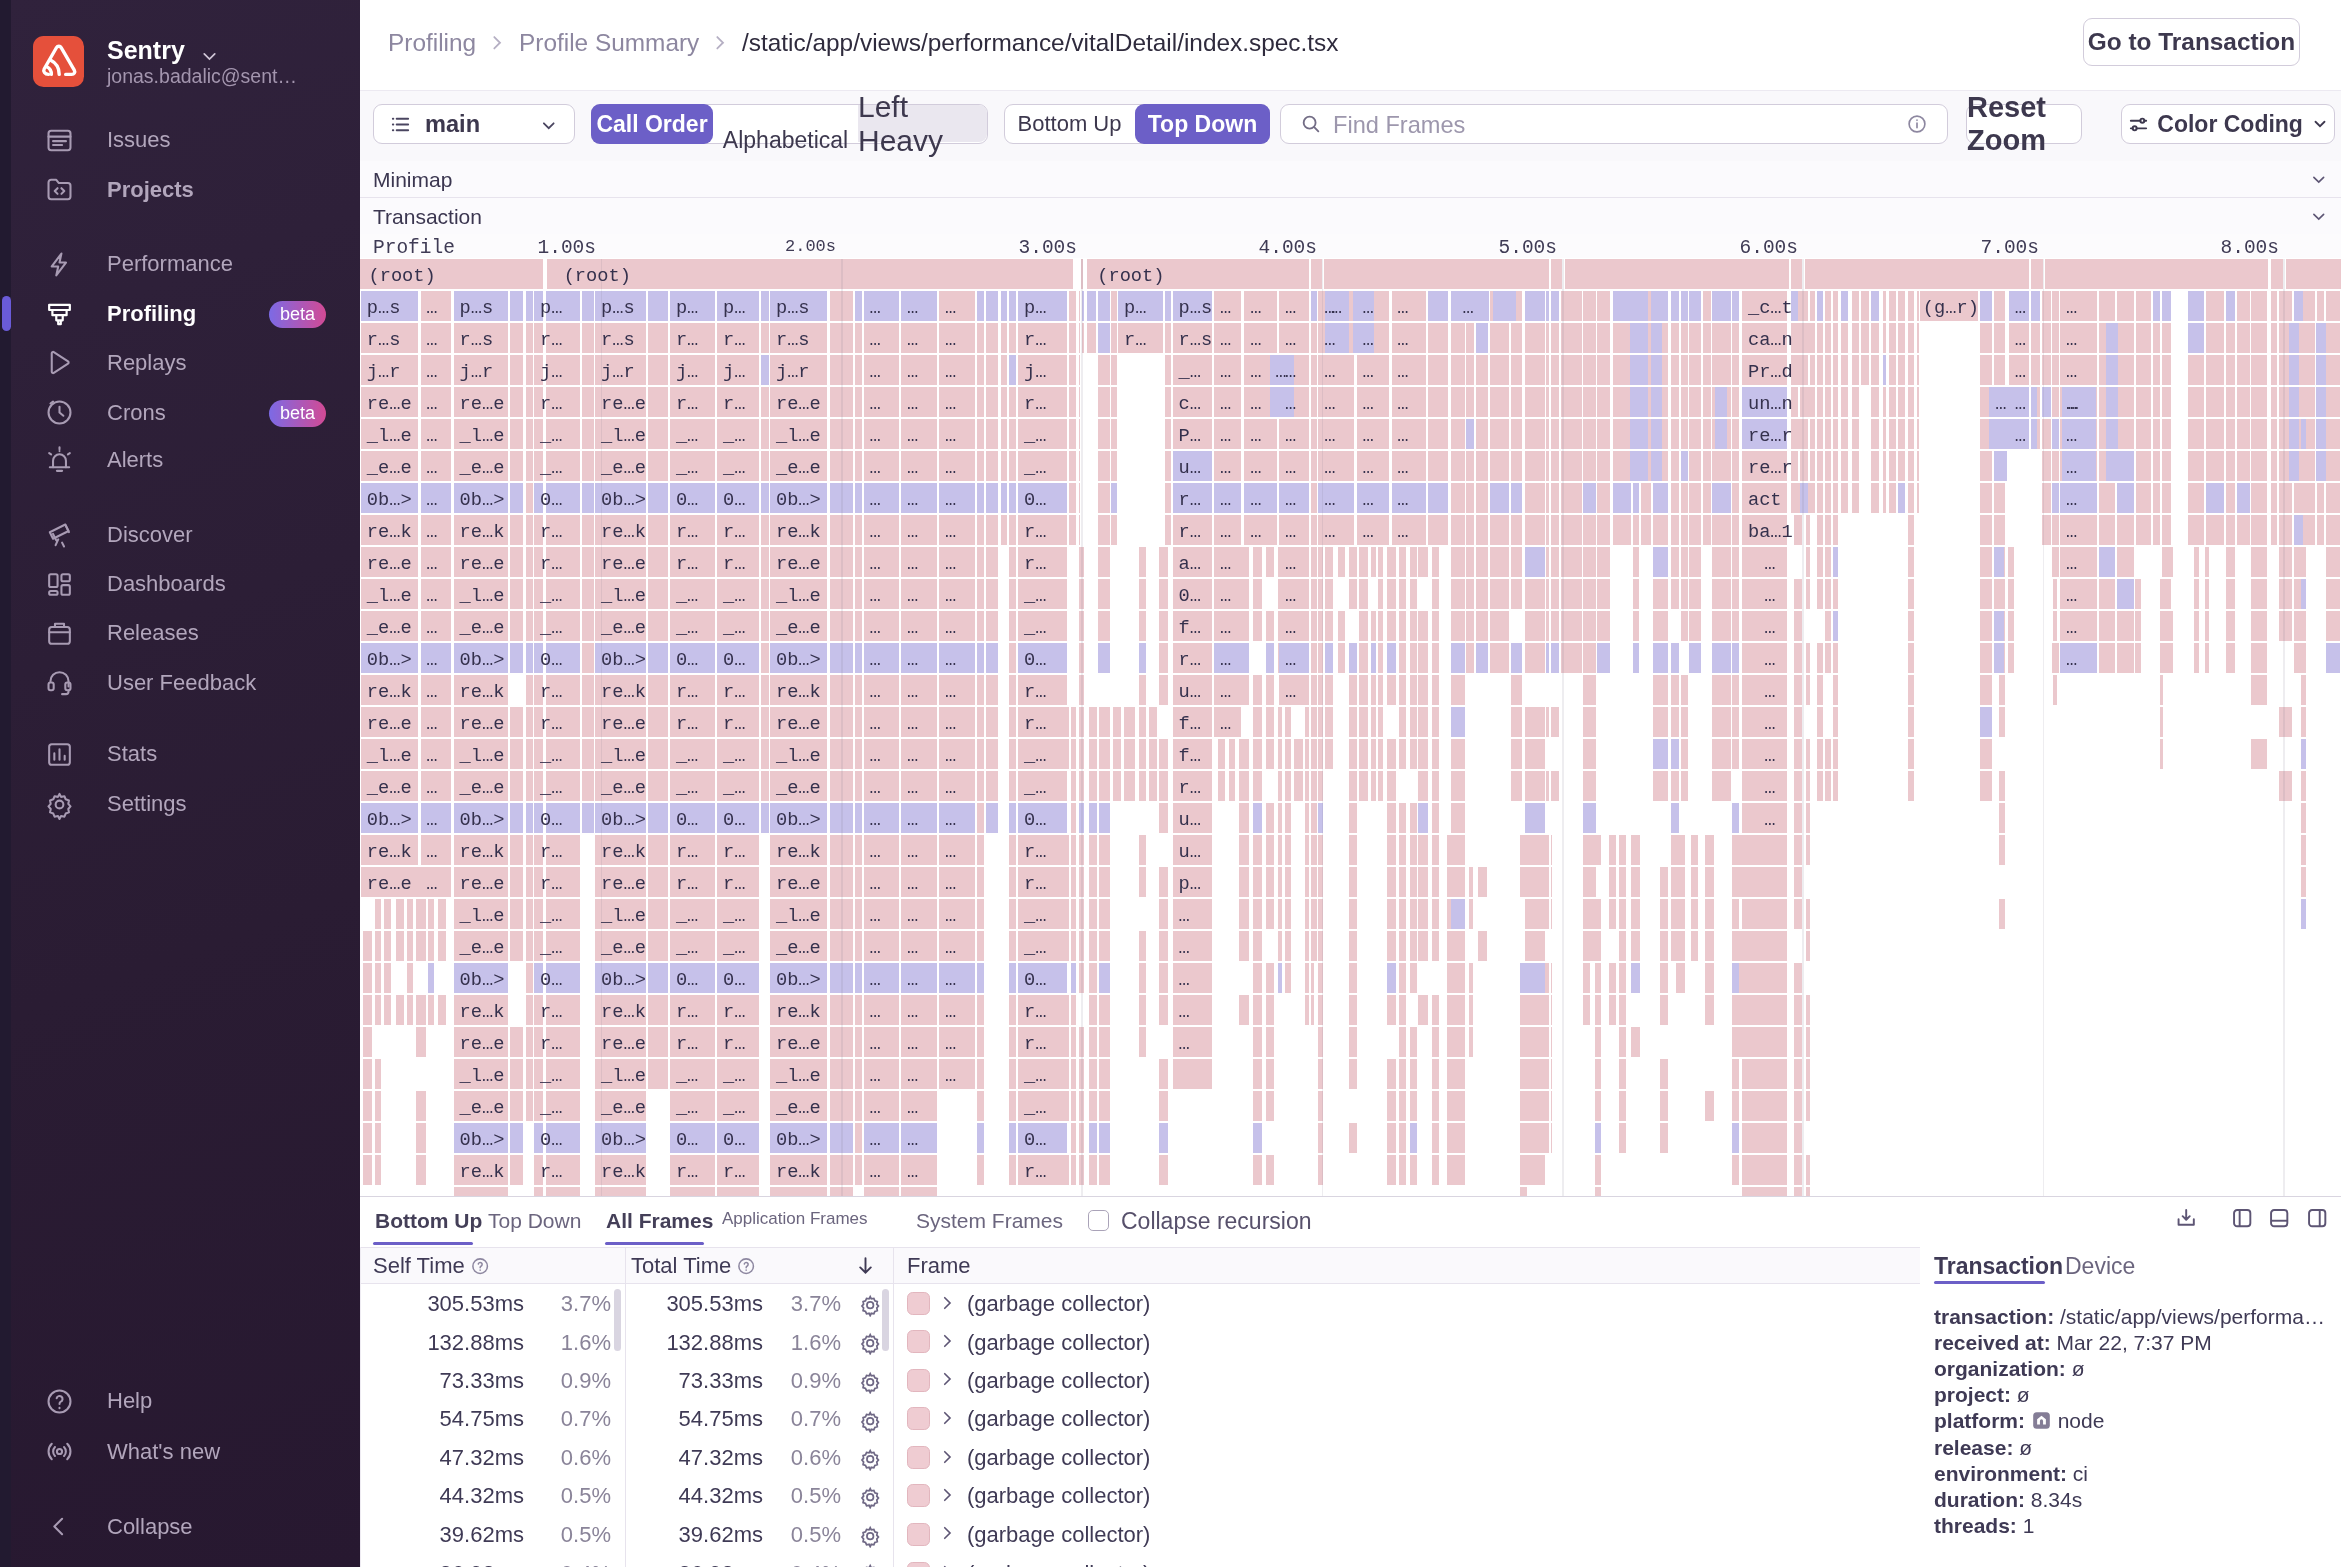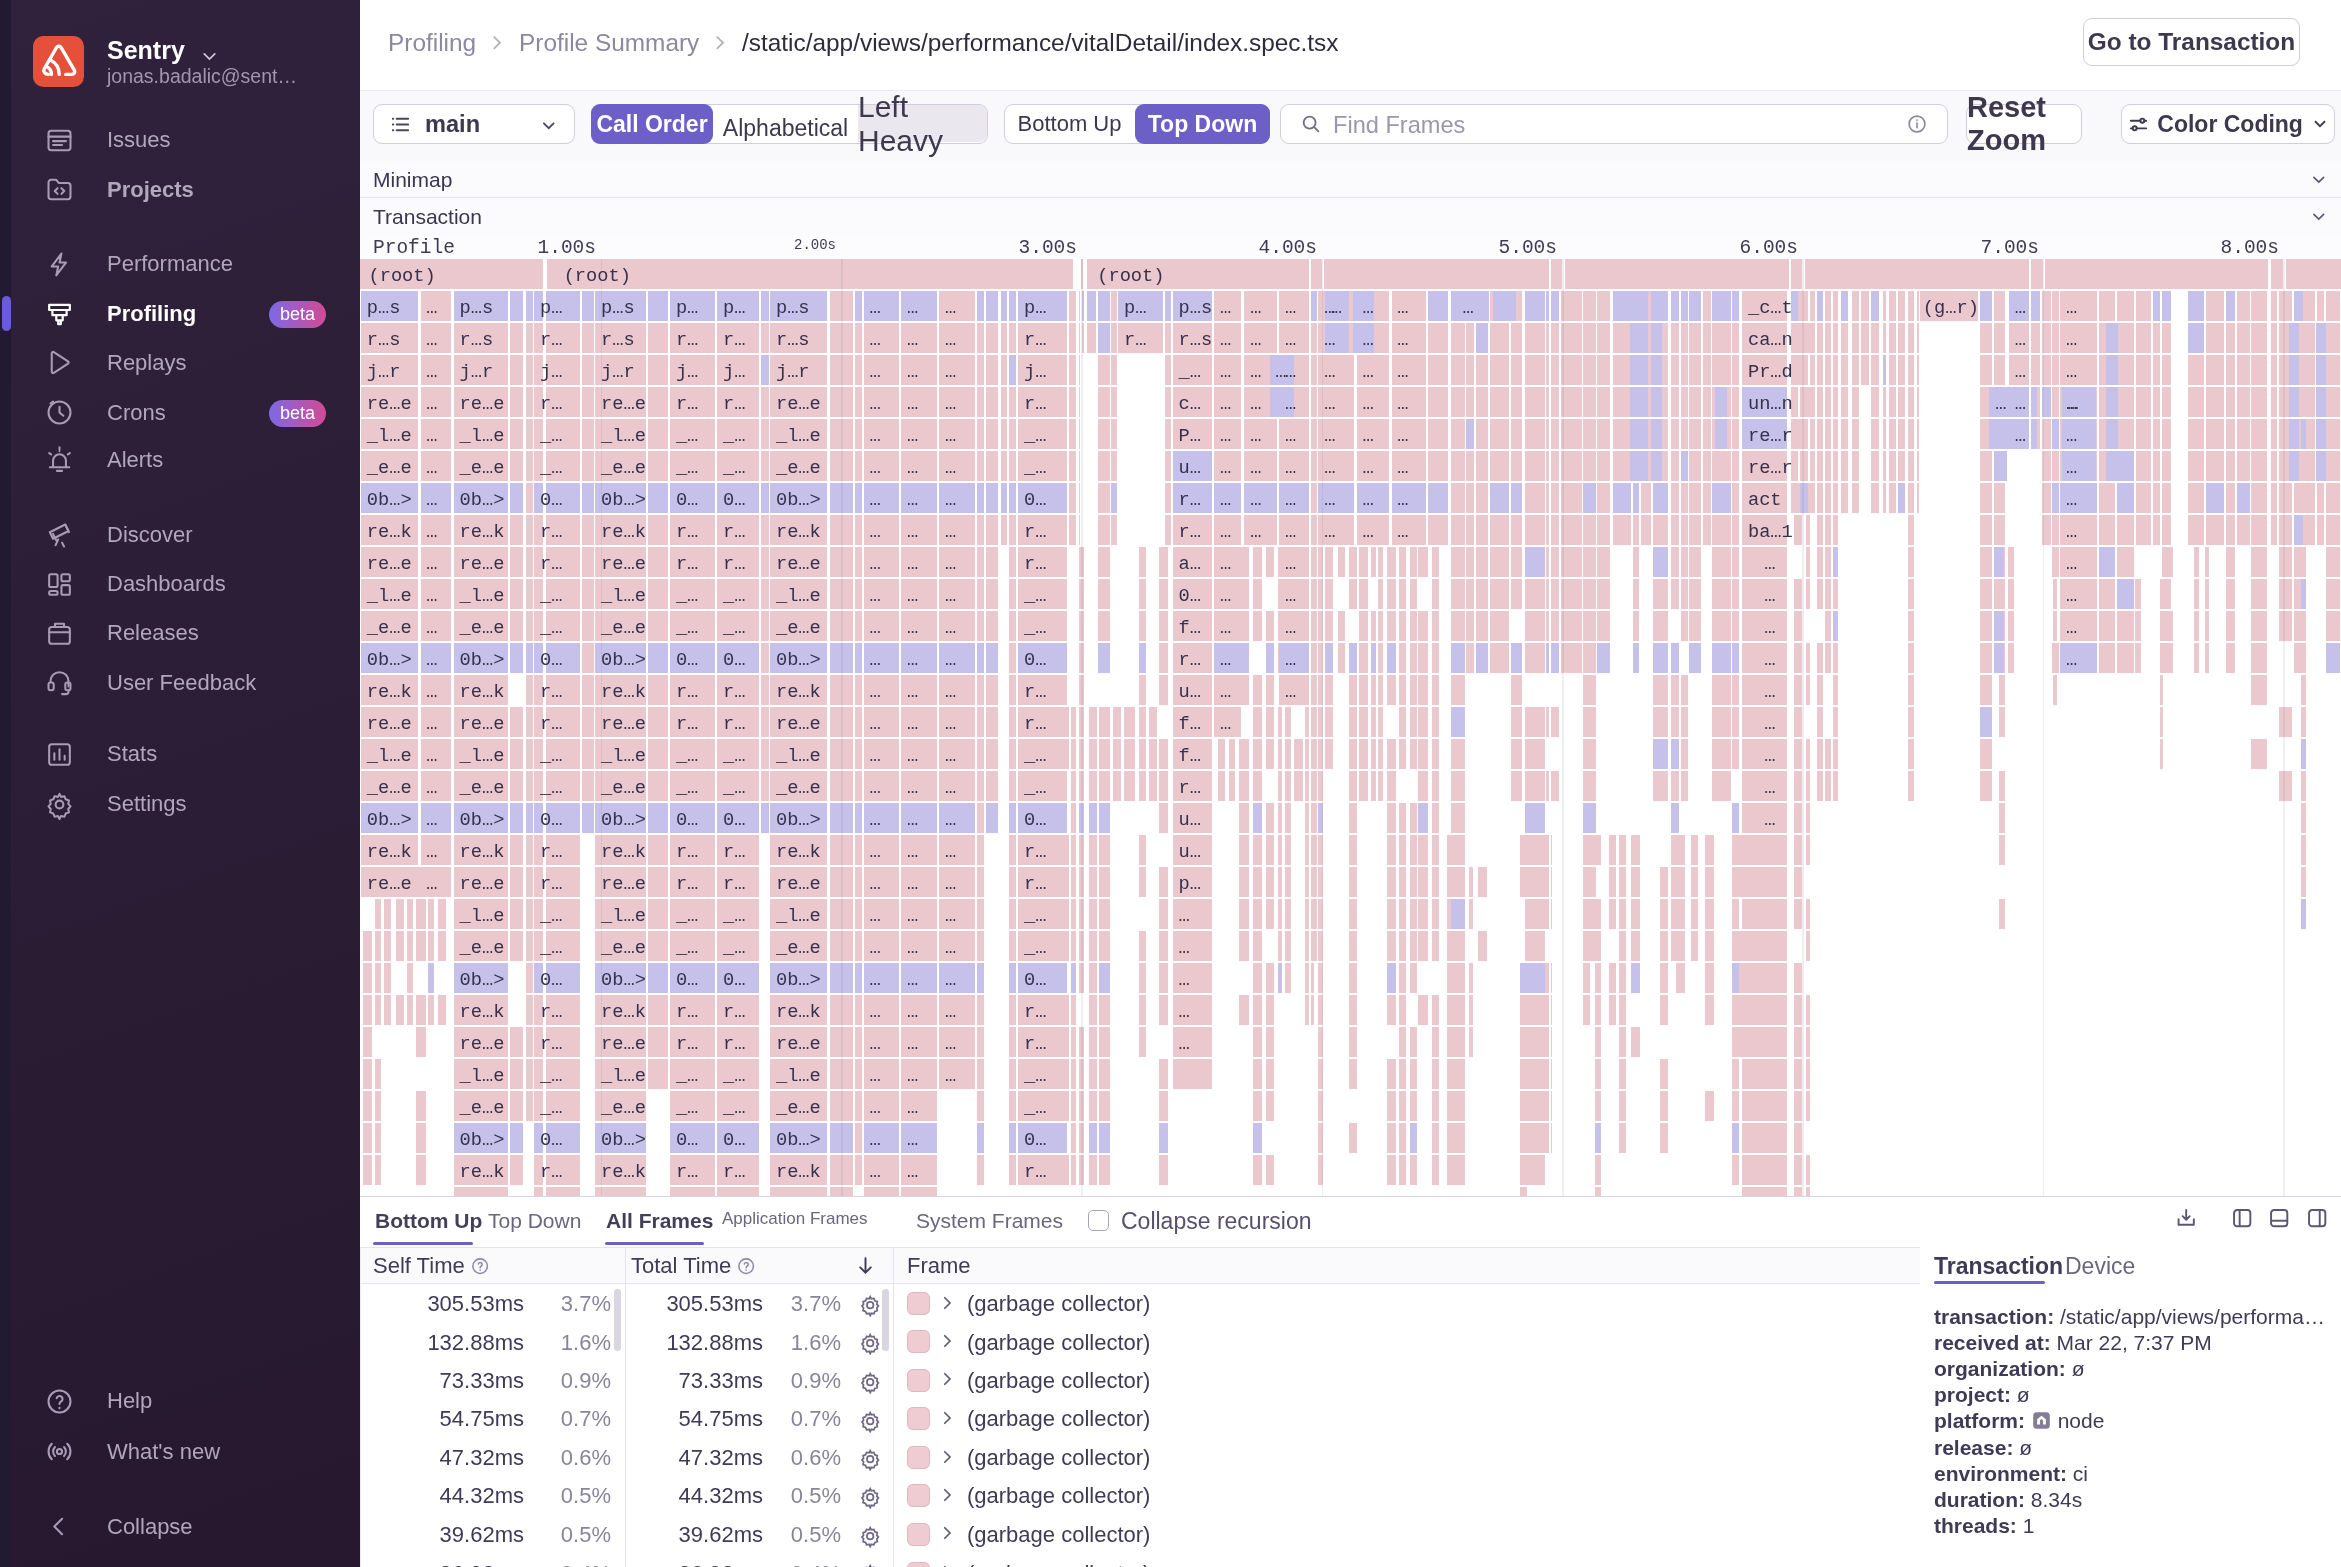--- a/index.html
+++ b/index.html
@@ -162,21 +162,21 @@
       <path d="M8 6h12M8 12h12M8 18h12"></path>
       <path d="M4 6h.5M4 12h.5M4 18h.5"></path>
     </g>
   </svg>
 <div class="abs" style="left:425px;top:111px;font-size:23.6px;font-weight:bold;color:#3d384e">main</div>
 <svg class="abs" style="left:539px;top:116px" width="19.5" height="19.5" viewBox="0 0 24 24">
     <path d="M6 9l6 6 6-6" stroke="#4a4560" stroke-width="2.2" fill="none" stroke-linecap="round"></path>
   </svg>
 <div class="abs" style="left:591px;top:104px;width:397px;height:40px;background:#fff;border:1.2px solid #d2ccdb;border-radius:9px"></div>
 <div class="abs" style="left:591px;top:104px;width:122px;height:40px;background:#6c5fc7;border-radius:9px;color:#fff;font-weight:bold;font-size:23px;display:flex;align-items:center;justify-content:center">Call Order</div>
-<div class="abs" style="left:713px;top:108px;width:145px;height:40px;font-size:23px;color:#3d384e;display:flex;align-items:center;justify-content:center">Alphabetical</div>
+<div class="abs" style="left:713px;top:120px;width:145px;height:40px;font-size:23px;color:#3d384e;display:flex;align-items:center;justify-content:center">Alphabetical</div>
 <div class="abs" style="left:858px;top:105px;width:129px;height:37px;background:#eae7ef;border-radius:0 8.1px 8.1px 0;font-size:30px;color:#3d384e;display:flex;align-items:center;justify-content:center">Left Heavy</div>
 <div class="abs" style="left:1004px;top:104px;width:266px;height:40px;background:#fff;border:1.2px solid #d2ccdb;border-radius:9px"></div>
 <div class="abs" style="left:1004px;top:104px;width:131px;height:40px;font-size:22px;color:#3d384e;display:flex;align-items:center;justify-content:center">Bottom Up</div>
 <div class="abs" style="left:1135px;top:104px;width:135px;height:40px;background:#6c5fc7;border-radius:9px;color:#fff;font-weight:bold;font-size:23px;display:flex;align-items:center;justify-content:center">Top Down</div>
 <div class="abs" style="left:1280px;top:104px;width:668px;height:40px;background:#fff;border:1.2px solid #d2ccdb;border-radius:9px"></div>
 <svg class="abs" style="left:1300px;top:113px" width="22" height="22" viewBox="0 0 24 24">
     <g stroke="#726c85" stroke-width="2" fill="none" stroke-linecap="round">
       <circle cx="10.5" cy="10.5" r="6.5"></circle>
       <path d="M15.5 15.5L20 20"></path>
     </g>
@@ -204,21 +204,21 @@
     <path d="M6 9l6 6 6-6" stroke="#5d5574" stroke-width="2" fill="none" stroke-linecap="round"></path>
   </svg>
 <div class="hdrrow" style="top:198px;height:37px;background:#fbfafd"></div>
 <div class="abs" style="left:373px;top:205px;font-size:21px;color:#3b3650">Transaction</div>
 <svg class="abs" style="left:2309px;top:207px" width="19.5" height="19.5" viewBox="0 0 24 24">
     <path d="M6 9l6 6 6-6" stroke="#5d5574" stroke-width="2" fill="none" stroke-linecap="round"></path>
   </svg>
 <div class="abs" style="left:360px;top:234px;width:1982px;height:24.4px;background:#fcfbfd"></div>
 <div class="abs mono" style="left:373px;top:237px;font-size:19.5px;color:#3f3b55">Profile</div>
 <div class="abs mono" style="left:531px;top:237px;width:65px;text-align:right;font-size:19.5px;color:#3f3b55">1.00s</div>
-<div class="abs mono" style="left:771px;top:237px;width:65px;text-align:right;font-size:14px;color:#3f3b55">2.00s</div>
+<div class="abs mono" style="left:771px;top:237px;width:65px;text-align:right;font-size:17px;color:#3f3b55">2.00s</div>
 <div class="abs mono" style="left:1012px;top:237px;width:65px;text-align:right;font-size:19.5px;color:#3f3b55">3.00s</div>
 <div class="abs mono" style="left:1252px;top:237px;width:65px;text-align:right;font-size:19.5px;color:#3f3b55">4.00s</div>
 <div class="abs mono" style="left:1492px;top:237px;width:65px;text-align:right;font-size:19.5px;color:#3f3b55">5.00s</div>
 <div class="abs mono" style="left:1733px;top:237px;width:65px;text-align:right;font-size:19.5px;color:#3f3b55">6.00s</div>
 <div class="abs mono" style="left:1974px;top:237px;width:65px;text-align:right;font-size:19.5px;color:#3f3b55">7.00s</div>
 <div class="abs mono" style="left:2214px;top:237px;width:65px;text-align:right;font-size:19.5px;color:#3f3b55">8.00s</div>
 <svg width="1982" height="937" viewBox="442 318 2436 1152" style="position:absolute;left:360px;top:259px" shape-rendering="crispEdges">
 <g fill="#ebc8cd">
 <rect x="442.0" y="318.0" width="225.0" height="36.5"></rect>
 <rect x="671.0" y="318.0" width="647.0" height="36.5"></rect>

